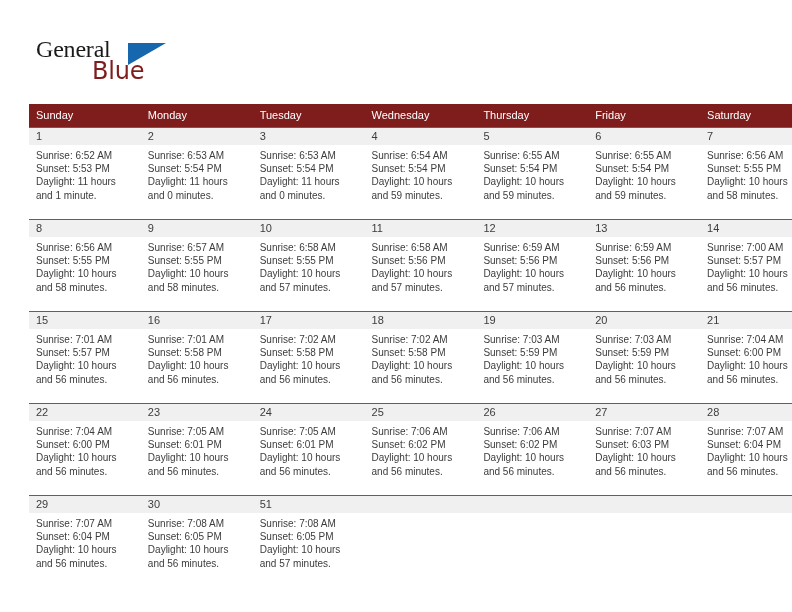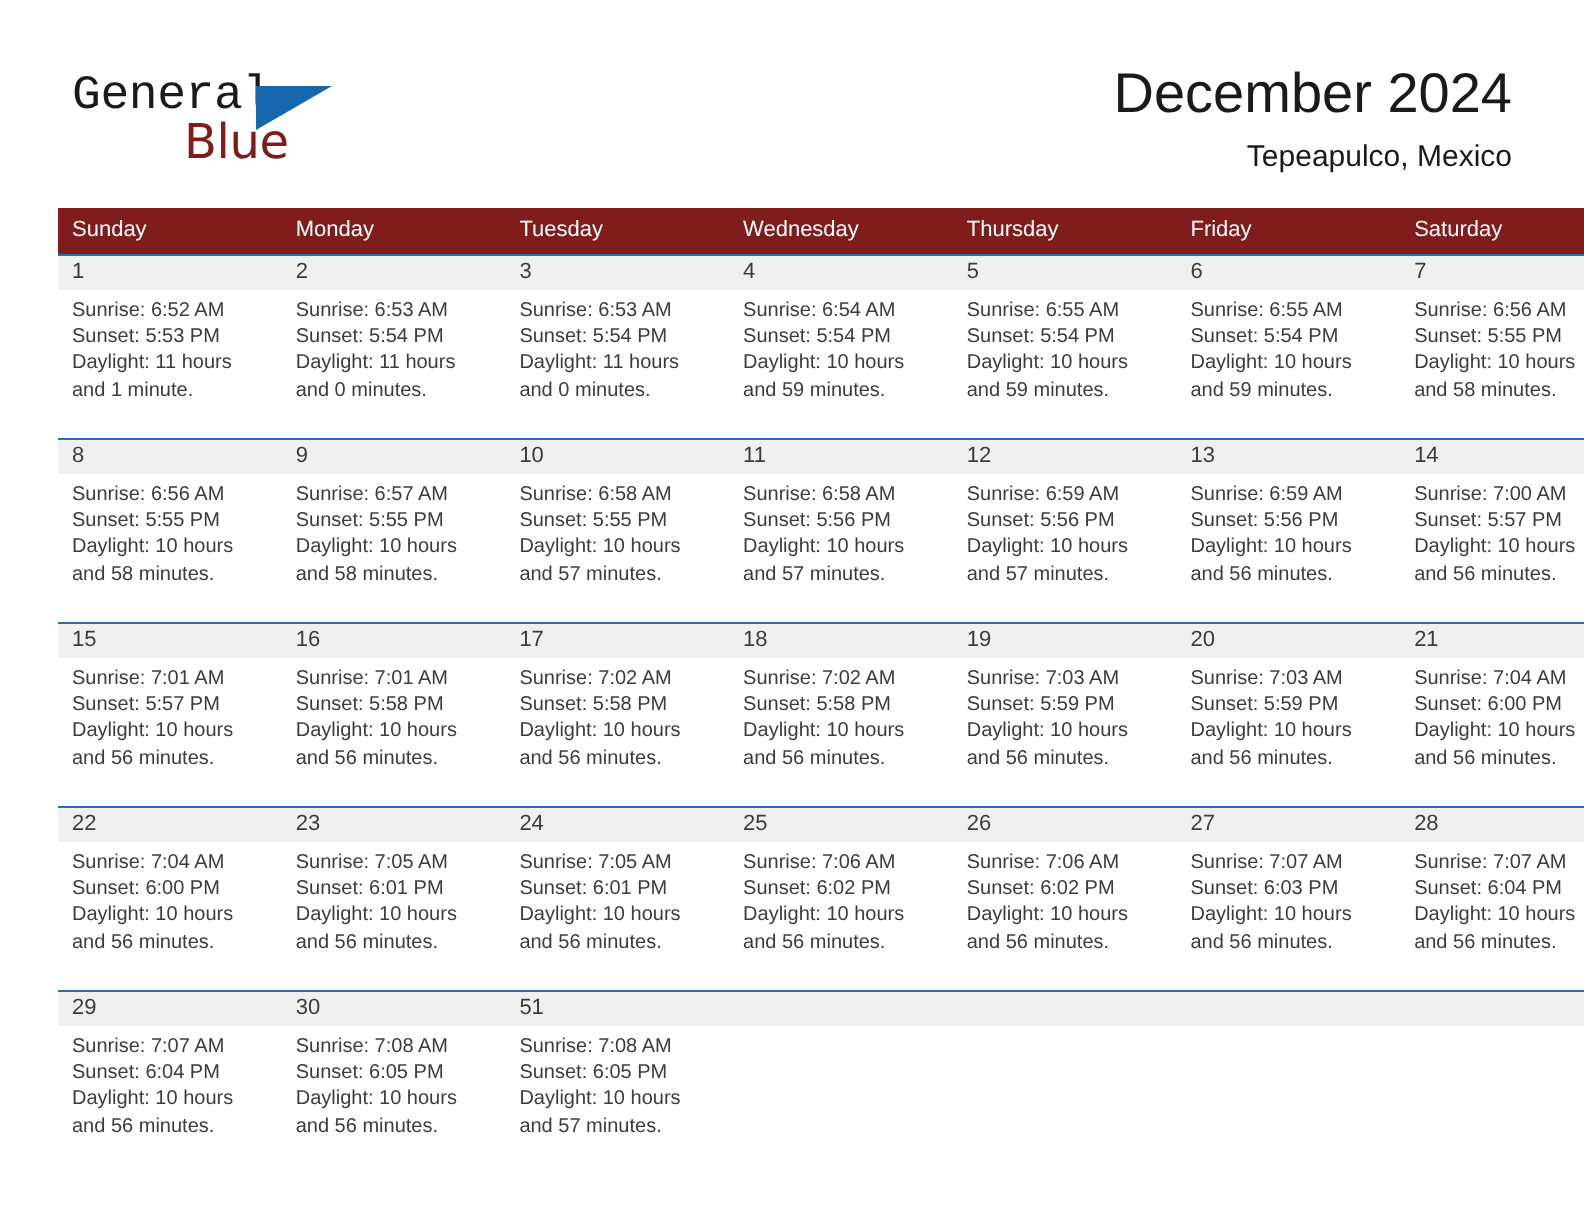--- a/index.html
+++ b/index.html
@@ -39,21 +39,21 @@
     height: 52px;
   }
   .brand-general {
     position: absolute;
     left: 0;
     top: 0;
     font-size: 24px;
     color: #1a1a1a;
     letter-spacing: -0.2px;
     line-height: 26px;
-    font-family: Liberation Mono, monospace;
+    font-family: Liberation Serif, serif;
   }
   .brand-blue {
     position: absolute;
     left: 56px;
     top: 22px;
     font-size: 24px;
     color: #7f1d1d;
     letter-spacing: -0.2px;
     line-height: 26px;
     font-family: "DejaVu Sans", sans-serif;
@@ -151,24 +151,20 @@
 <div class="page">
 
   <div class="header">
 
     <div class="brand">
       <span class="brand-general">General</span>
       <span class="brand-triangle"></span>
       <span class="brand-blue">Blue</span>
     </div>
 
-    <div class="title-block">
-      <div class="cal-title">December 2024</div>
-      <div class="cal-subtitle">Tepeapulco, Mexico</div>
-    </div>
 
   </div>
 
   <table class="calendar">
     <thead>
       <tr>
         <th>Sunday</th>
         <th>Monday</th>
         <th>Tuesday</th>
         <th>Wednesday</th>

